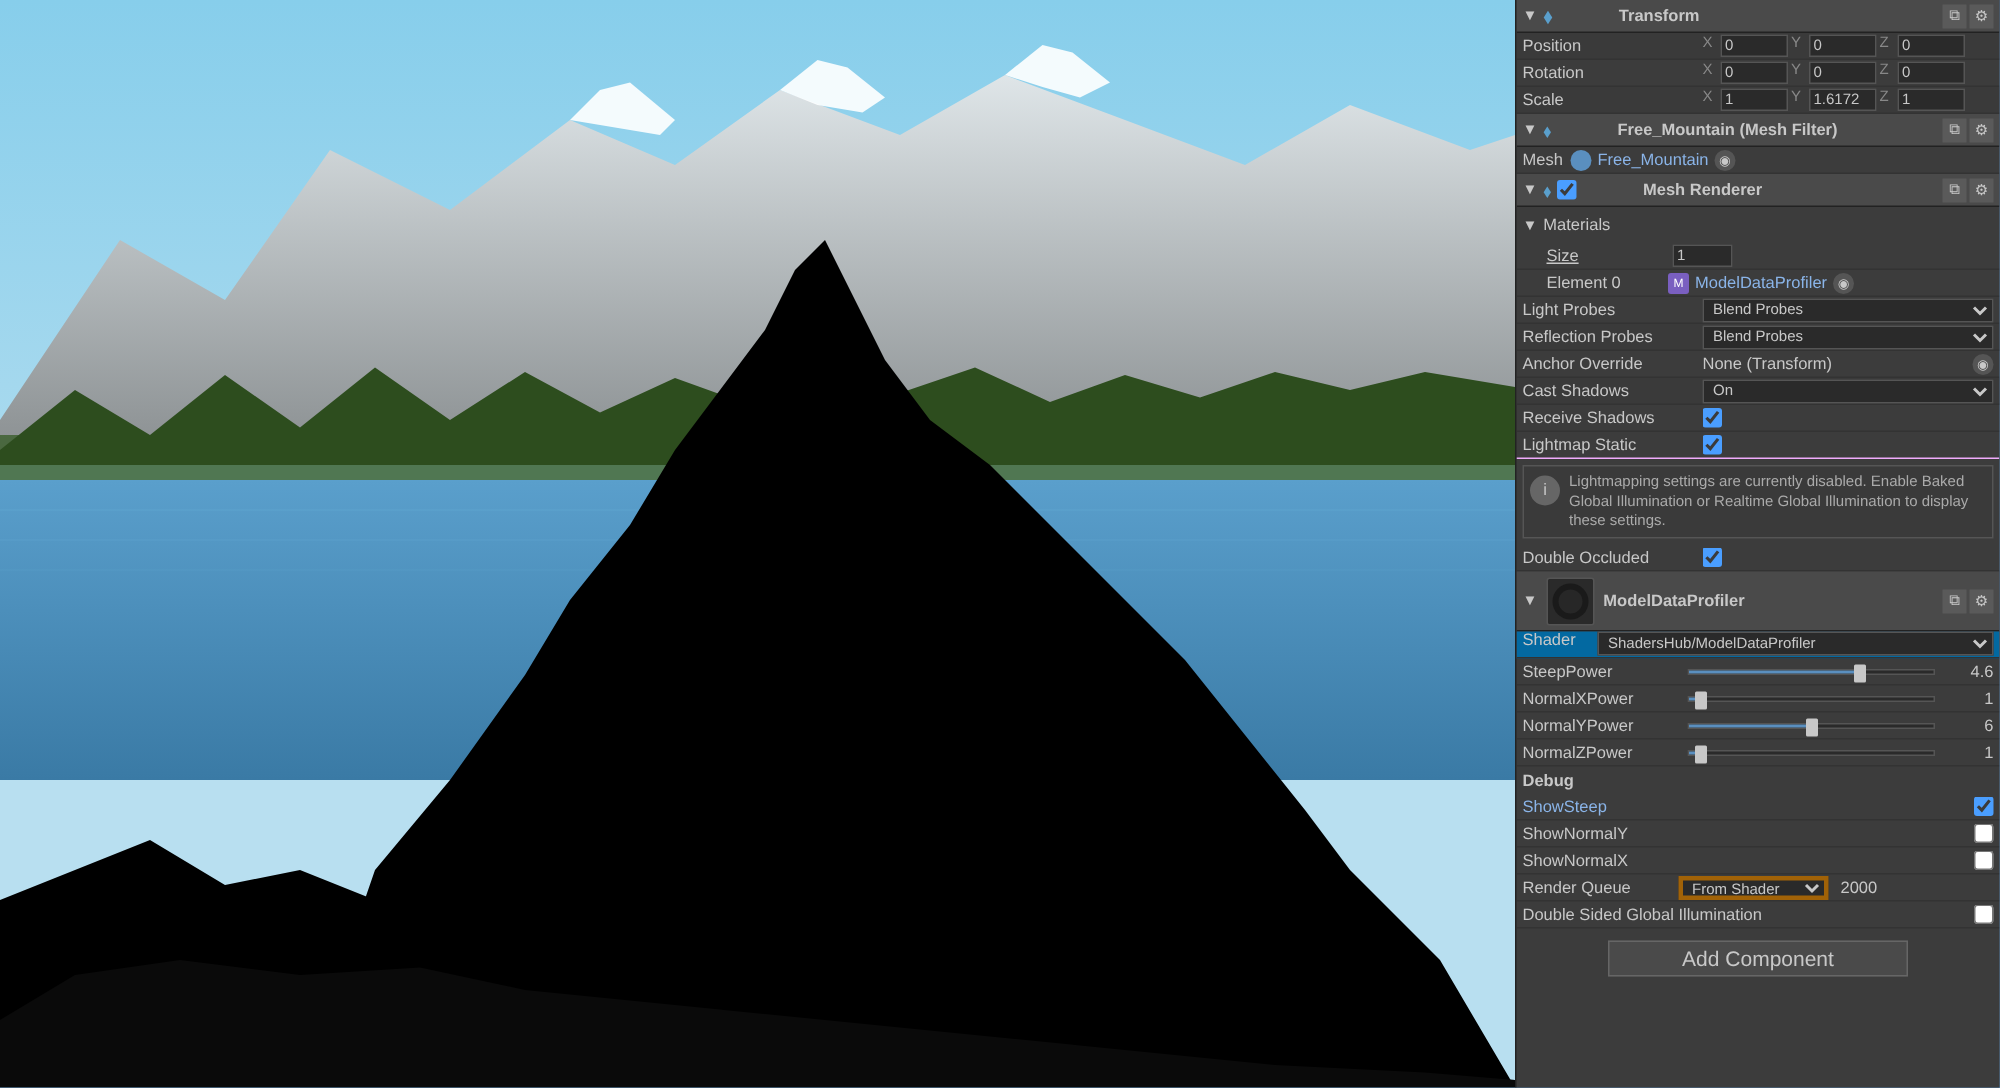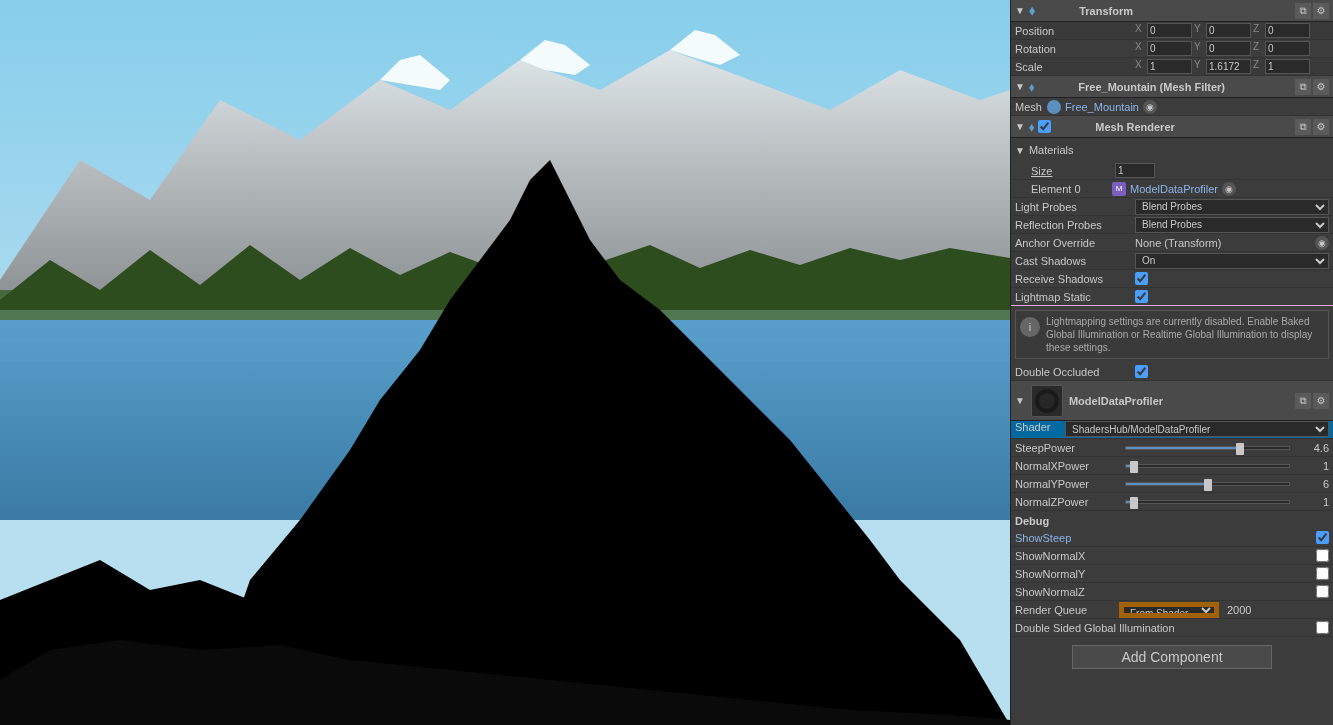--- a/index.html
+++ b/index.html
@@ -386,21 +386,21 @@
     }
 
     .render-label {
       width: 100px;
       color: #c8c8c8;
       font-size: 11px;
     }
 
     .render-dropdown {
       background: #2a2a2a;
-      border: 5px solid #a16207;
+      border: 3px solid #a16207;
       color: #c8c8c8;
       font-size: 10px;
       height: 16px;
       width: 100px;
       padding: 0 2px;
     }
 
     .render-value {
       color: #c8c8c8;
       font-size: 11px;
@@ -774,33 +774,29 @@
   <div class="debug-header">
     <span>Debug</span>
   </div>
 
   <div class="debug-row">
     <span class="debug-label-link">ShowSteep</span>
     <input type="checkbox" class="checkbox" checked="" style="">
   </div>
 
   <div class="debug-row">
+    <span class="debug-label">ShowNormalY</span>
+    <input type="checkbox" class="checkbox" style="">
+  </div>
+
+  <div class="debug-row">
     <span class="debug-label">ShowNormalX</span>
     <input type="checkbox" class="checkbox" style="">
   </div>
 
-  <div class="debug-row">
-    <span class="debug-label">ShowNormalY</span>
-    <input type="checkbox" class="checkbox" style="">
-  </div>
-
-  <div class="debug-row">
-    <span class="debug-label">ShowNormalZ</span>
-    <input type="checkbox" class="checkbox" style="">
-  </div>
 
   <div class="render-row">
     <span class="render-label">Render Queue</span>
     <select class="render-dropdown">
       <option>From Shader</option>
       <option>Geometry</option>
       <option>Transparent</option>
     </select>
     <span class="render-value">2000</span>
   </div>

